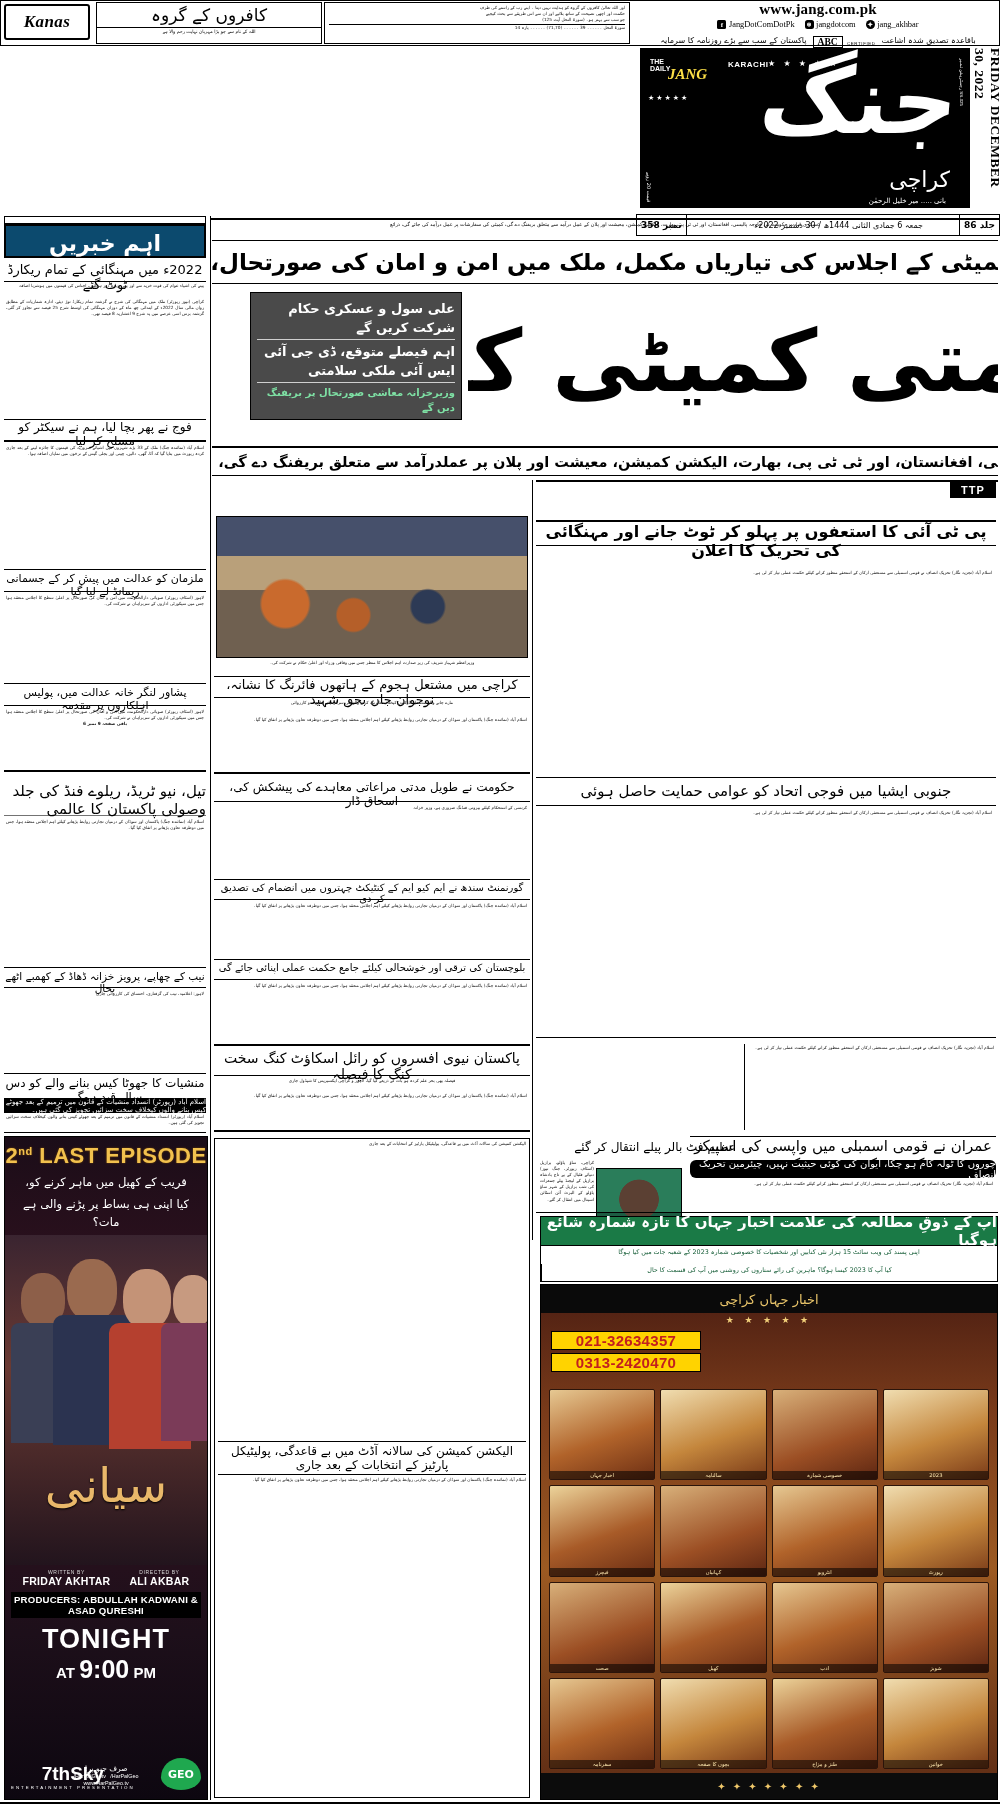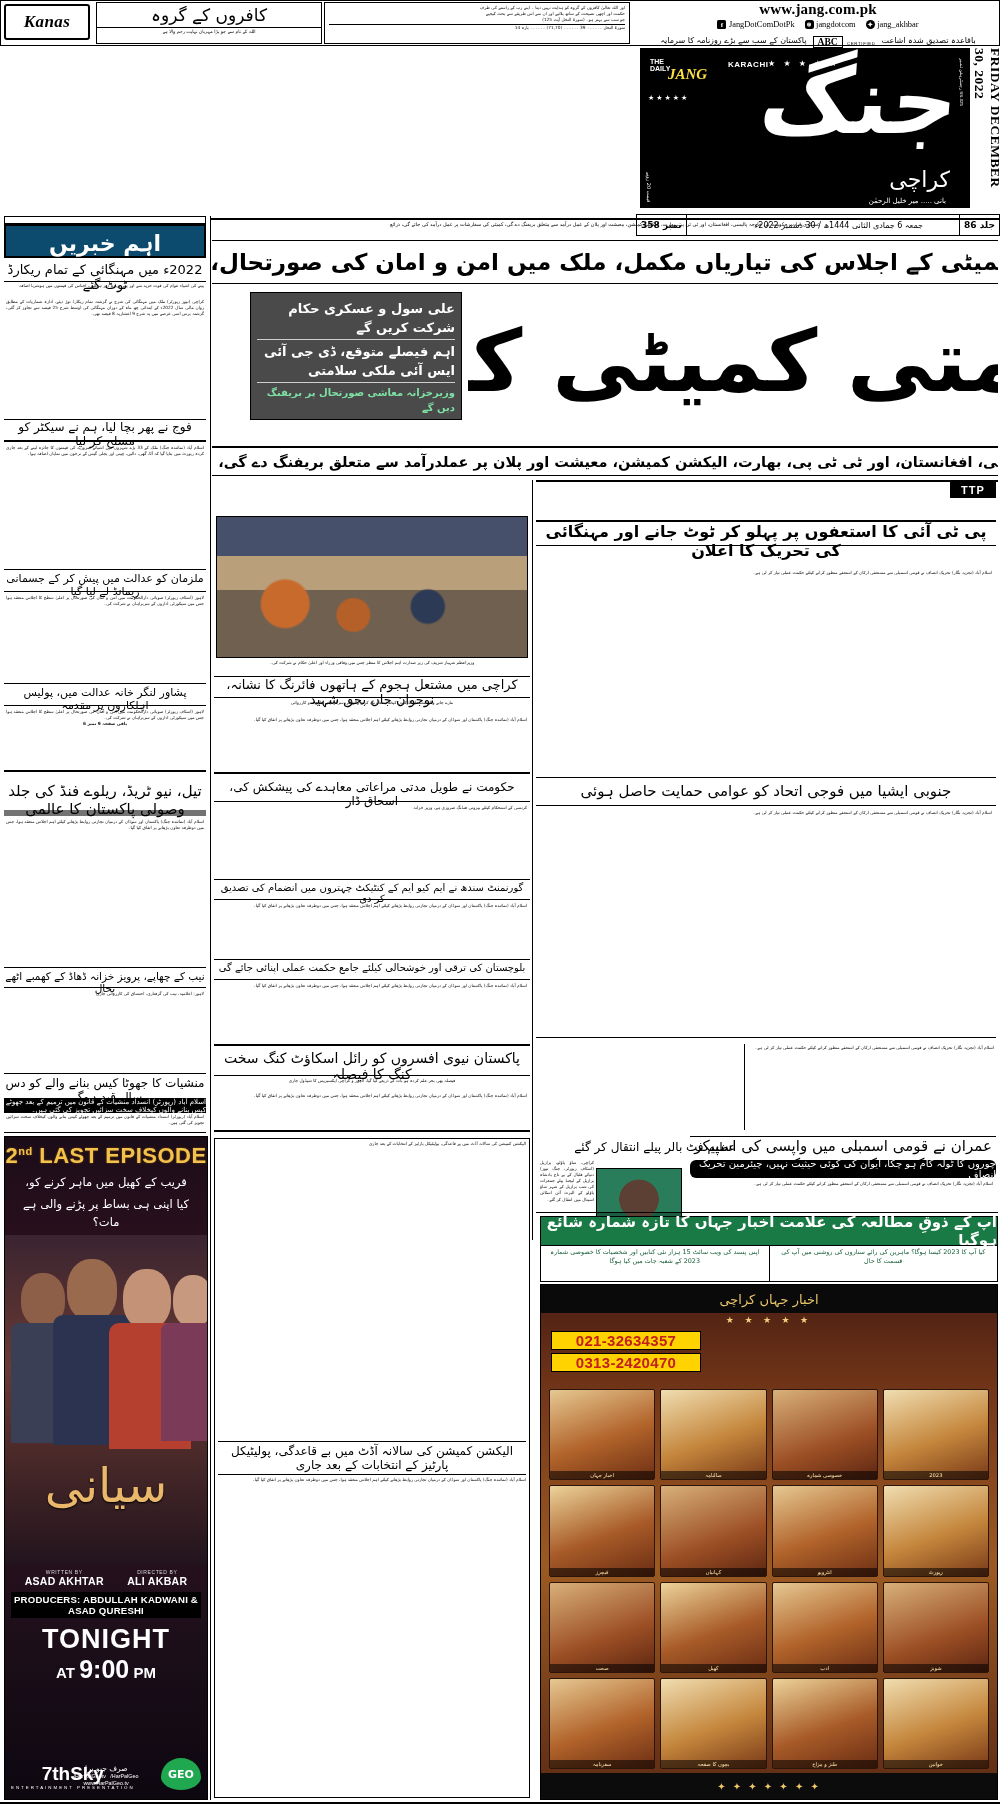--- a/index.html
+++ b/index.html
@@ -236,21 +236,21 @@
             text-align:center; padding:1px 0; }
   #ad-mag .botstrip { position:absolute; left:0; right:0; bottom:0; height:26px; background:#0c0c0c;
             color:#f0c86a; display:flex; align-items:center; justify-content:center; gap:4px;
             font-family:"DejaVu Sans", sans-serif; font-size:10px; letter-spacing:2px;}
 
   
   #green-strip { left:540px; top:1216px; width:458px; height:30px; background:#1a7a46; border:1px solid #000;
                  display:flex; align-items:center; justify-content:center; }
   #green-strip .t { color:#fff; font-family:"DejaVu Sans", sans-serif; direction:rtl; font-size:15px; font-weight:bold;}
   #green-sub { left:540px; top:1246px; width:458px; height:36px; border:1px solid #000; border-top:none;
-               background:#fff; display:flex; }
+               background:#fff; display:flex;flex-direction:column; }
   #green-sub .half { flex:1; direction:rtl; text-align:center; font-family:"DejaVu Sans", sans-serif;
                font-size:6.4px; line-height:8.6px; padding:2px 3px; color:#145c36; }
   #green-sub .half.b { border-left:1px solid #000; }
 </style>
 </head>
 <body>
 
 <div class="page">
 
   <div class="abs bx" id="topstrip"></div>
@@ -362,21 +362,21 @@
   <div class="abs" style="left:4px;top:594px;width:202px;height:90px;border-bottom:1px solid #000;padding:1px 2px;">
     <div class="btext">لاہور (اسٹاف رپورٹر) صوبائی دارالحکومت میں امن و امان کی صورتحال پر اعلیٰ سطح کا اجلاس منعقد ہوا جس میں سیکورٹی اداروں کے سربراہان نے شرکت کی۔</div>
   </div>
   <div class="abs rtl" style="left:4px;top:686px;width:202px;height:20px;font-family:'DejaVu Sans',sans-serif;font-size:11px;text-align:center;border-bottom:1px solid #000;">پشاور لنگر خانہ عدالت میں، پولیس اہلکاروں پر مقدمہ</div>
 
   <div class="abs" style="left:4px;top:708px;width:202px;height:64px;padding:1px 2px;border-bottom:2px solid #000;">
     <div class="btext">لاہور (اسٹاف رپورٹر) صوبائی دارالحکومت میں امن و امان کی صورتحال پر اعلیٰ سطح کا اجلاس منعقد ہوا جس میں سیکورٹی اداروں کے سربراہان نے شرکت کی۔</div>
     <div class="btext" style="text-align:center;font-weight:bold;">باقی صفحہ 9 نمبر 6</div>
   </div>
 
-  <div class="abs rtl" style="left:4px;top:782px;width:202px;height:34px;font-family:'DejaVu Sans',sans-serif;font-size:15px;text-align:center;border-bottom:6px solid #737373;">تیل، نیو ٹریڈ، ریلوے فنڈ کی جلد وصولی پاکستان کا عالمی</div>
+  <div class="abs rtl" style="left:4px;top:782px;width:202px;height:34px;font-family:'DejaVu Sans',sans-serif;font-size:15px;border-bottom:1px solid #737373;">تیل، نیو ٹریڈ، ریلوے فنڈ کی جلد وصولی پاکستان کا عالمی</div>
 
   <div class="abs" style="left:4px;top:818px;width:202px;height:150px;padding:1px 2px;border-bottom:1px solid #000;">
     <div class="btext">اسلام آباد (نمائندہ جنگ) پاکستان اور سوڈان کے درمیان تجارتی روابط بڑھانے کیلئے اہم اجلاس منعقد ہوا، جس میں دوطرفہ تعاون بڑھانے پر اتفاق کیا گیا۔</div>
   </div>
 
   <div class="abs rtl" style="left:4px;top:970px;width:202px;height:18px;font-family:'DejaVu Sans',sans-serif;font-size:10.5px;text-align:center;border-bottom:1px solid #000;">نیب کے چھاپے، پرویز خزانہ ڈھاڈ کے کھمبے اٹھے بحال</div>
   <div class="abs" style="left:4px;top:990px;width:202px;height:84px;padding:1px 2px;border-bottom:1px solid #000;">
     <div class="btext">لاہور: اعلامیہ، نیب کی گرفتاری، احتساق کی کارروائی جاری</div>
   </div>
 
@@ -547,21 +547,21 @@
       <span class="head b3"></span>
       <span class="head h4"></span>
       <span class="head b4"></span>
       <span class="title-ur">سیانی</span>
     </div>
 
     <div class="credits">
       <div class="row">
         <div>
           <div class="lbl">WRITTEN BY</div>
-          <div class="nm">ASAD AKHTAR</div>
+          <div class="nm">FRIDAY AKHTAR</div>
         </div>
         <div>
           <div class="lbl">DIRECTED BY</div>
           <div class="nm">ALI AKBAR</div>
         </div>
       </div>
       <div class="prod">PRODUCERS: ABDULLAH KADWANI &amp; ASAD QURESHI</div>
     </div>
 
     <div class="tonight">TONIGHT</div>

